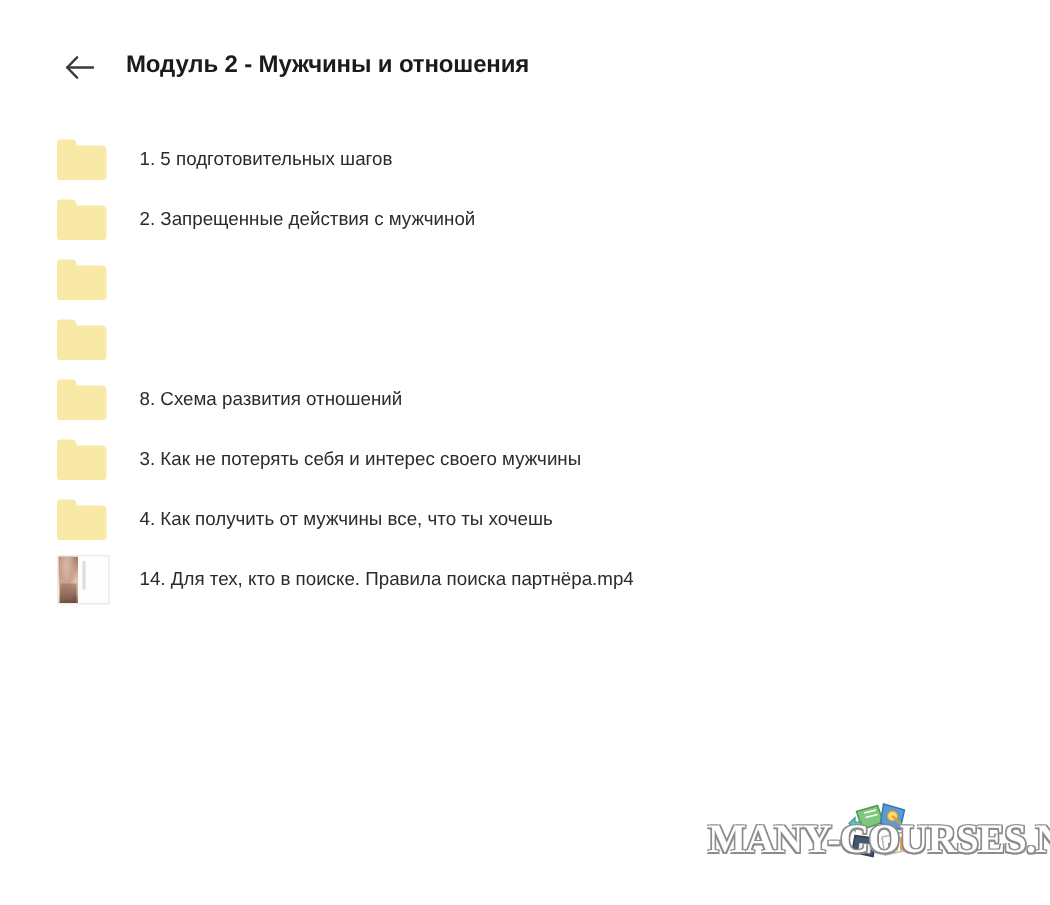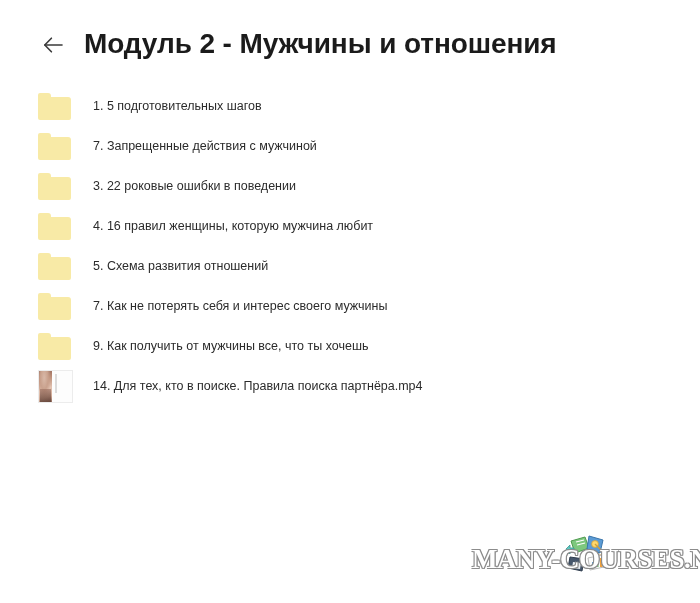--- a/index.html
+++ b/index.html
@@ -37,21 +37,21 @@
     justify-content: center;
     cursor: pointer;
     background: transparent;
     border: none;
     padding: 0;
     flex: 0 0 auto;
   }
   .back-btn svg { display: block; }
   .page-title {
     margin-left: 16px;
-    font-size: 28px;
+    font-size: 16px;
     font-weight: bold;
     color: #1b1b1b;
     letter-spacing: -0.1px;
     white-space: nowrap;
     line-height: 1;
   }
 
   
   .file-list {
     position: absolute;
@@ -229,72 +229,70 @@
     <span class="row-label">1. 5 подготовительных шагов</span>
   </div>
 
   <div class="file-row">
     <span class="icon-cell">
       <span class="folder">
           <span class="tab"></span>
           <span class="body"></span>
         </span>
     </span>
-    <span class="row-label">7. Запрещенные действия с мужчиной</span>
-  </div>
-
-  <div class="file-row">
-    <span class="icon-cell">
-      <span class="folder">
-          <span class="tab"></span>
-          <span class="body"></span>
-        </span>
-    </span>
-    <span class="row-label">3. 22 роковые ошибки в поведении</span>
-  </div>
-
-  <div class="file-row">
-    <span class="icon-cell">
-      <span class="folder">
-          <span class="tab"></span>
-          <span class="body"></span>
-        </span>
-    </span>
-    <span class="row-label">4. 16 правил женщины, которую мужчина любит</span>
-  </div>
-
-  <div class="file-row">
-    <span class="icon-cell">
-      <span class="folder">
-          <span class="tab"></span>
-          <span class="body"></span>
-        </span>
-    </span>
-    <span class="row-label">5. Схема развития отношений</span>
-  </div>
-
-
-  <div class="file-row">
-    <span class="icon-cell">
-      <span class="folder">
-          <span class="tab"></span>
-          <span class="body"></span>
-        </span>
-    </span>
-    <span class="row-label">7. Как не потерять себя и интерес своего мужчины</span>
-  </div>
-
-  <div class="file-row">
-    <span class="icon-cell">
-      <span class="folder">
-          <span class="tab"></span>
-          <span class="body"></span>
-        </span>
-    </span>
-    <span class="row-label">9. Как получить от мужчины все, что ты хочешь</span>
+    <span class="row-label">2. Запрещенные действия с мужчиной</span>
+  </div>
+
+  <div class="file-row">
+    <span class="icon-cell">
+      <span class="folder">
+          <span class="tab"></span>
+          <span class="body"></span>
+        </span>
+    </span>
+  </div>
+
+  <div class="file-row">
+    <span class="icon-cell">
+      <span class="folder">
+          <span class="tab"></span>
+          <span class="body"></span>
+        </span>
+    </span>
+  </div>
+
+  <div class="file-row">
+    <span class="icon-cell">
+      <span class="folder">
+          <span class="tab"></span>
+          <span class="body"></span>
+        </span>
+    </span>
+    <span class="row-label">8. Схема развития отношений</span>
+  </div>
+
+
+  <div class="file-row">
+    <span class="icon-cell">
+      <span class="folder">
+          <span class="tab"></span>
+          <span class="body"></span>
+        </span>
+    </span>
+    <span class="row-label">3. Как не потерять себя и интерес своего мужчины</span>
+  </div>
+
+  <div class="file-row">
+    <span class="icon-cell">
+      <span class="folder">
+          <span class="tab"></span>
+          <span class="body"></span>
+        </span>
+    </span>
+    <span class="row-label">4. Как получить от мужчины все, что ты хочешь</span>
   </div>
 
   <div class="file-row">
     <span class="icon-cell">
       <span class="thumb">
         <span class="person"></span>
         <span class="slide">
           <span class="ln title"></span>
           <span class="ln w1"></span>
           <span class="ln w2"></span>

